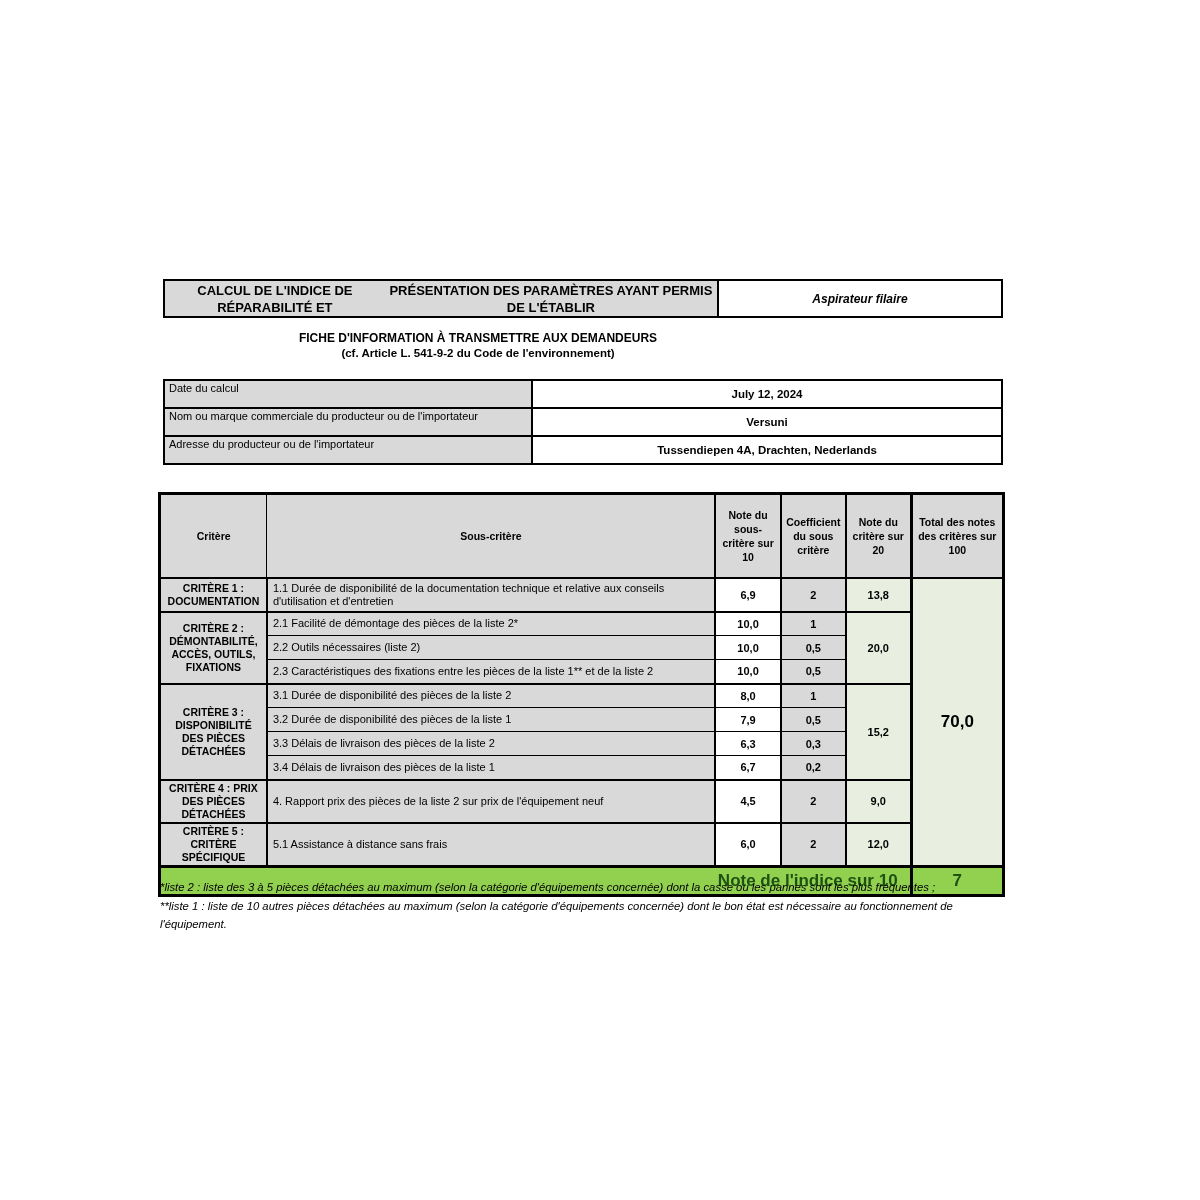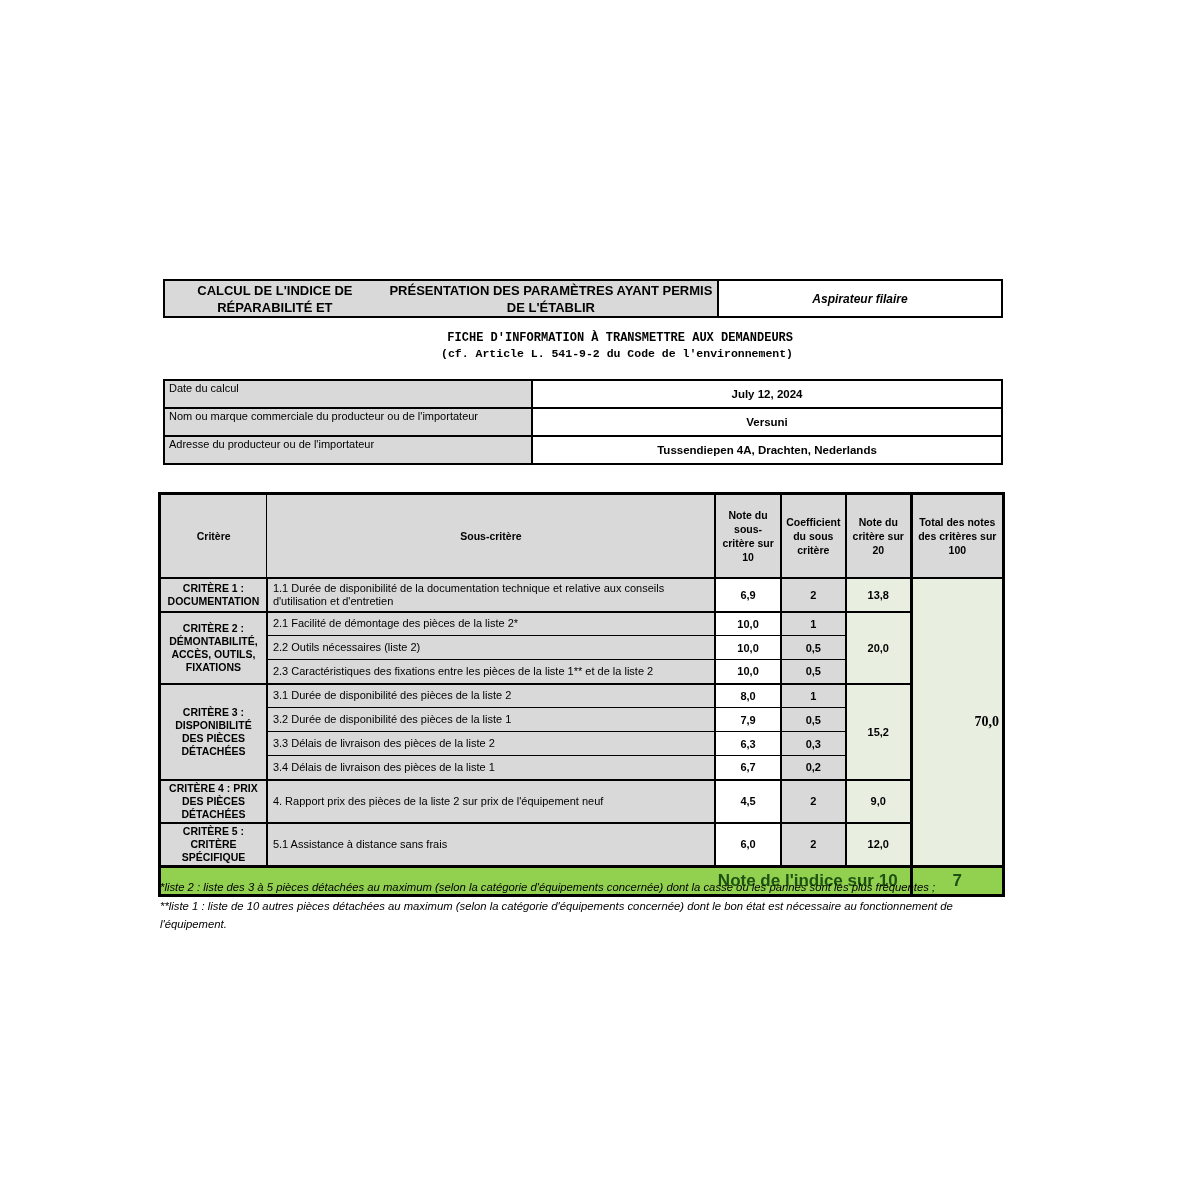--- a/index.html
+++ b/index.html
@@ -17,23 +17,22 @@
     width:554px;background:#d9d9d9;border-right:2px solid #000;
     display:flex;flex-direction:row;justify-content:center;align-items:center;
     font-weight:bold;font-size:13px;line-height:17px;text-align:center;box-sizing:border-box;
   }
   .header-product{
     flex:1;background:#fff;display:flex;justify-content:center;align-items:center;
     font-weight:bold;font-style:italic;font-size:12px;
   }
   
   .subtitle{
-    position:absolute;left:163px;top:331px;width:630px;text-align:right;
+    position:absolute;left:163px;top:331px;width:630px;text-align:center;
     font-weight:bold;
-    font-family:Liberation Mono, monospace;
   }
   .subtitle .s1{font-size:12px;line-height:15px;}
   .subtitle .s2{font-size:11.5px;line-height:15px;}
   
   .info-table{
     position:absolute;left:163px;top:379px;width:840px;
     border-collapse:collapse;table-layout:fixed;
   }
   .info-table td{
     border:2px solid #000;height:22px;box-sizing:border-box;
@@ -61,21 +60,21 @@
   .mt .crit{
     background:#d9d9d9;font-weight:bold;font-size:10.5px;text-align:center;
     line-height:13px;padding:1px 2px;border-right:2px solid #000;
   }
   .mt .sub{
     background:#d9d9d9;text-align:left;padding-left:5px;line-height:13px;
   }
   .mt .n10{background:#ffffff;font-weight:bold;text-align:center;border-left:2.5px solid #000;}
   .mt .coef{background:#d9d9d9;font-weight:bold;text-align:center;border-left:2px solid #000;}
   .mt .n20{background:#e8efe1;font-weight:bold;text-align:center;border-left:2px solid #000;}
-  .mt .tot{background:#e8efe1;font-weight:bold;text-align:right;border-left:3px solid #000;font-size:14px;font-family:Liberation Serif, serif;}
+  .mt .tot{background:#e8efe1;font-weight:bold;text-align:center;border-left:3px solid #000;font-size:17px;}
   .mt .g-start td{border-top:2.5px solid #000;}
   .mt tr{height:24px;}
   .mt tr.r11{height:34px;}
   .mt tr.r4row{height:33px;}
   .mt tr.grow{height:29px;}
   .mt .grow td{
     background:#92d050;border-top:3px solid #000;color:#1d5212;
   }
   .mt .gl{
     text-align:right;font-weight:bold;font-size:17px;padding-right:12px;

